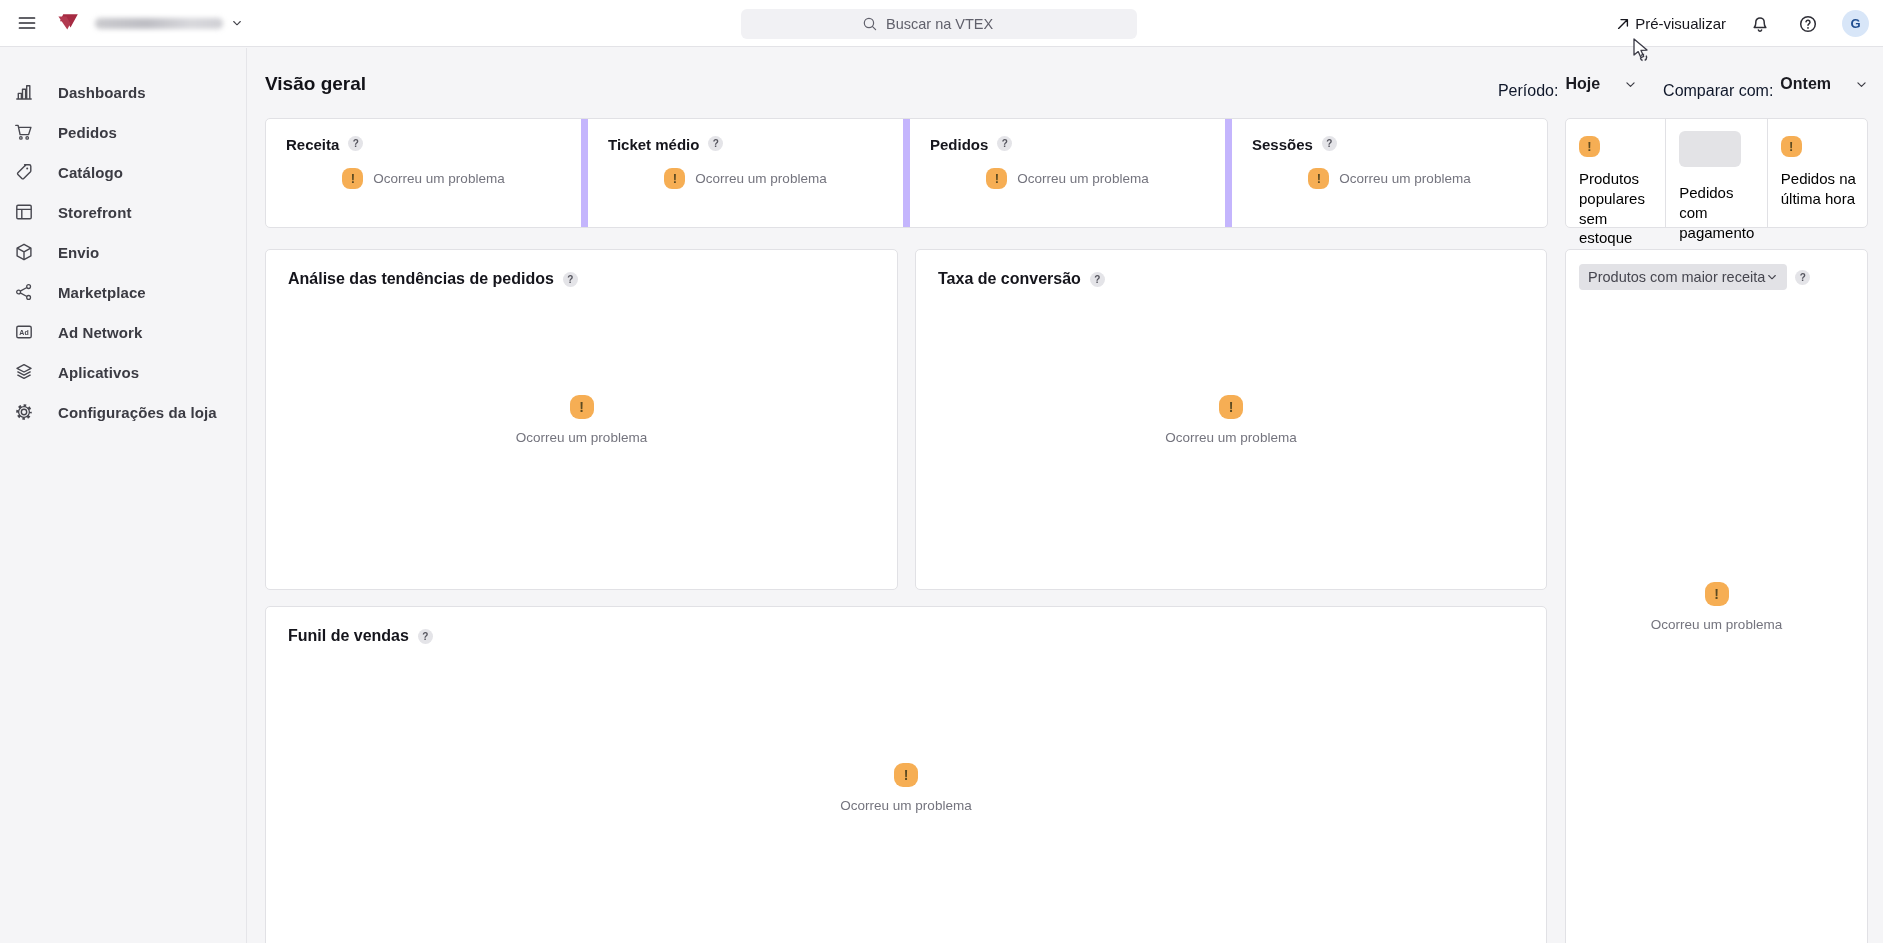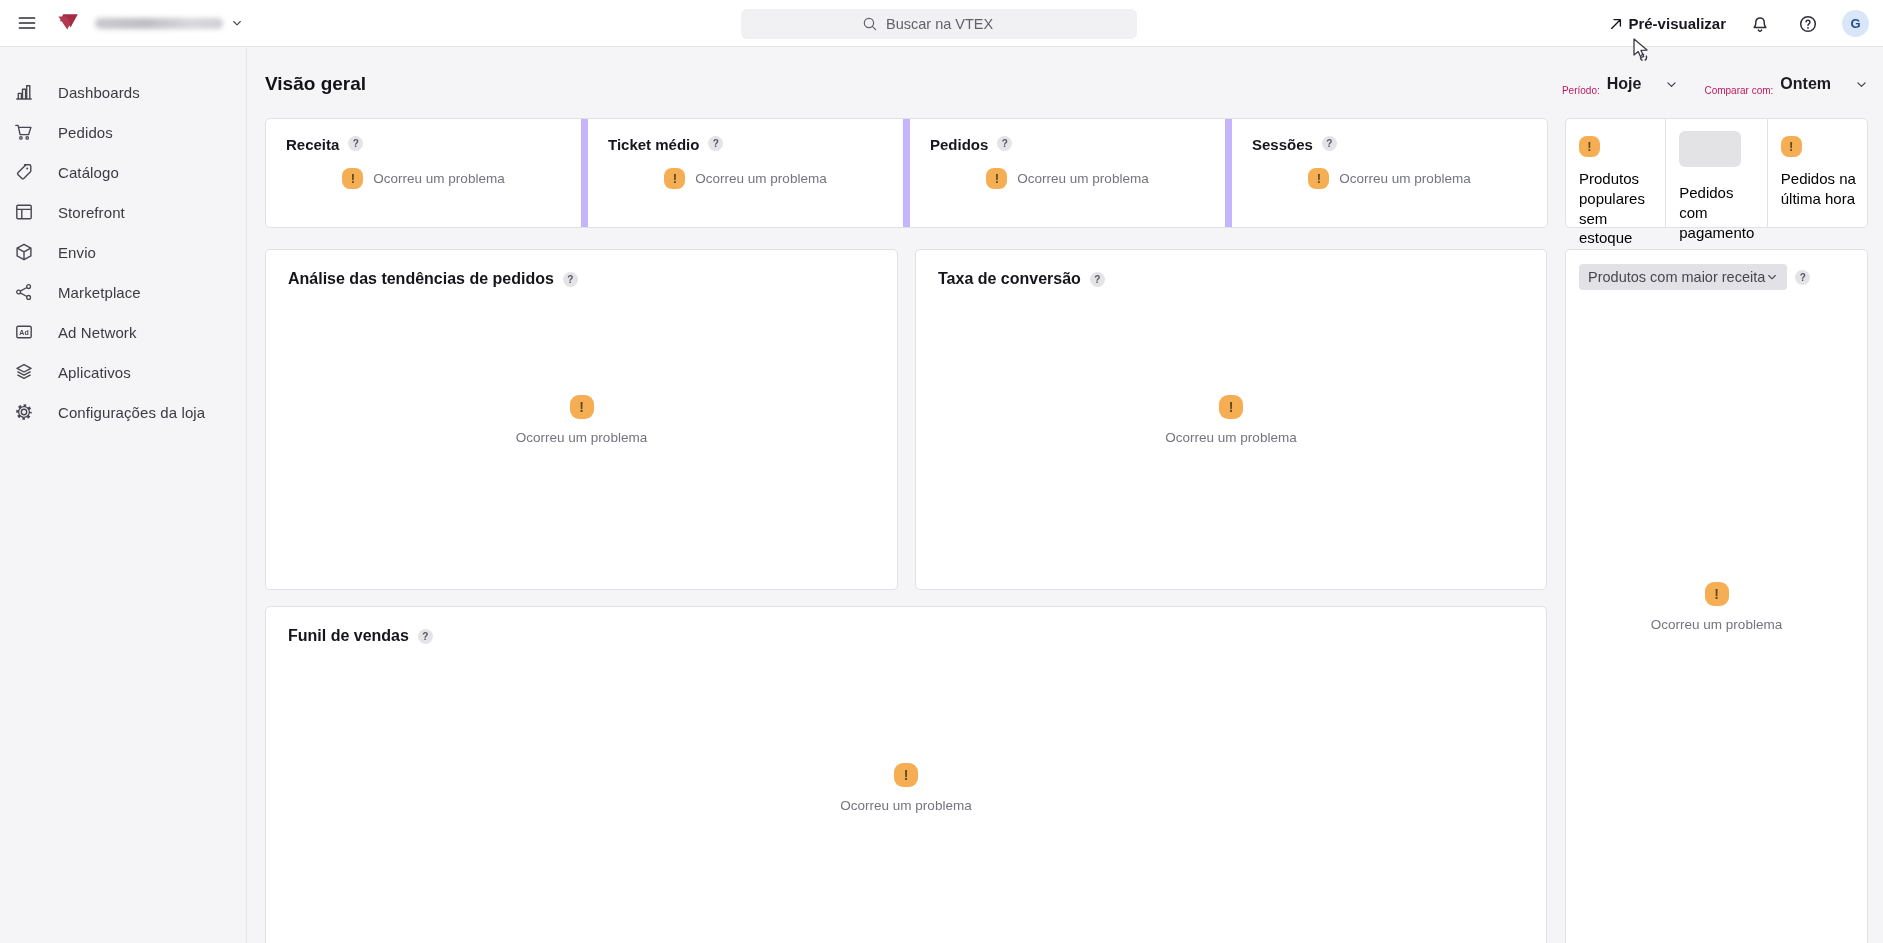--- a/index.html
+++ b/index.html
@@ -34,21 +34,21 @@
     padding:0 12px;
   }
   .search-wrap input {
     background:transparent; border:none; outline:none;
     font-family:"Liberation Sans", sans-serif;
     font-size:14.5px; color:#8b5cf6; width:130px;
   }
   .search-wrap input::placeholder { color:#61616c; opacity:1; }
   .tb-right { position:absolute; right:14px; top:0; height:47px; display:flex; align-items:center; gap:20px; }
   .preview-btn { display:flex; align-items:center; gap:4px; background:none; border:none; cursor:pointer;
-    font-family:"Liberation Sans", sans-serif; font-size:15px; font-weight:700; color:#17171e;justify-content:space-between; }
+    font-family:"Liberation Sans", sans-serif; font-size:15px; font-weight:400; color:#17171e;justify-content:space-between; }
   .avatar {
     width:27px; height:27px; border-radius:50%;
     background:#d8e6f8; color:#1f4d8f;
     font-size:13px; font-weight:600;
     display:flex; align-items:center; justify-content:center;
     border:none; cursor:pointer;
   }
 
   
   .sidebar {
@@ -57,32 +57,32 @@
     padding-top:24px;
   }
   .side-item {
     height:40px; display:flex; align-items:center; gap:24px;
     padding-left:14px; cursor:pointer; width:100%;
     background:none; border:none; text-align:left;
   }
   .side-item .s-icon { width:20px; height:20px; color:#47474f; flex:0 0 20px; }
   .side-item .s-label {
     font-family:"Liberation Sans", sans-serif;
-    font-size:15px; font-weight:400; color:#3b3b43; letter-spacing:.1px;
+    font-size:15px; font-weight:700; color:#3b3b43; letter-spacing:.1px;
   }
 
   
   .page-header {
     position:absolute; left:265px; right:15px; top:64px; height:40px;
     display:flex; align-items:center; justify-content:space-between;
   }
   .page-title { font-size:19px; font-weight:600; color:#121218; }
   .period-controls { display:flex; align-items:center; gap:26px; }
   .period-group { display:flex; align-items:center; gap:7px; }
-  .period-label { font-size:10px; color:#be185d;margin-top:13px; }
+  .period-label { font-size:16px; color:#0f172a;margin-top:13px; }
   .period-value-btn {
     display:flex; align-items:center; gap:24px; background:none; border:none; cursor:pointer;
     font-family:"Liberation Sans", sans-serif; font-size:16px; font-weight:600; color:#1b1b22;
   }
 
   
   .card {
     position:absolute; background:#ffffff;
     border:1px solid #e1e1e5; border-radius:5px;
   }

